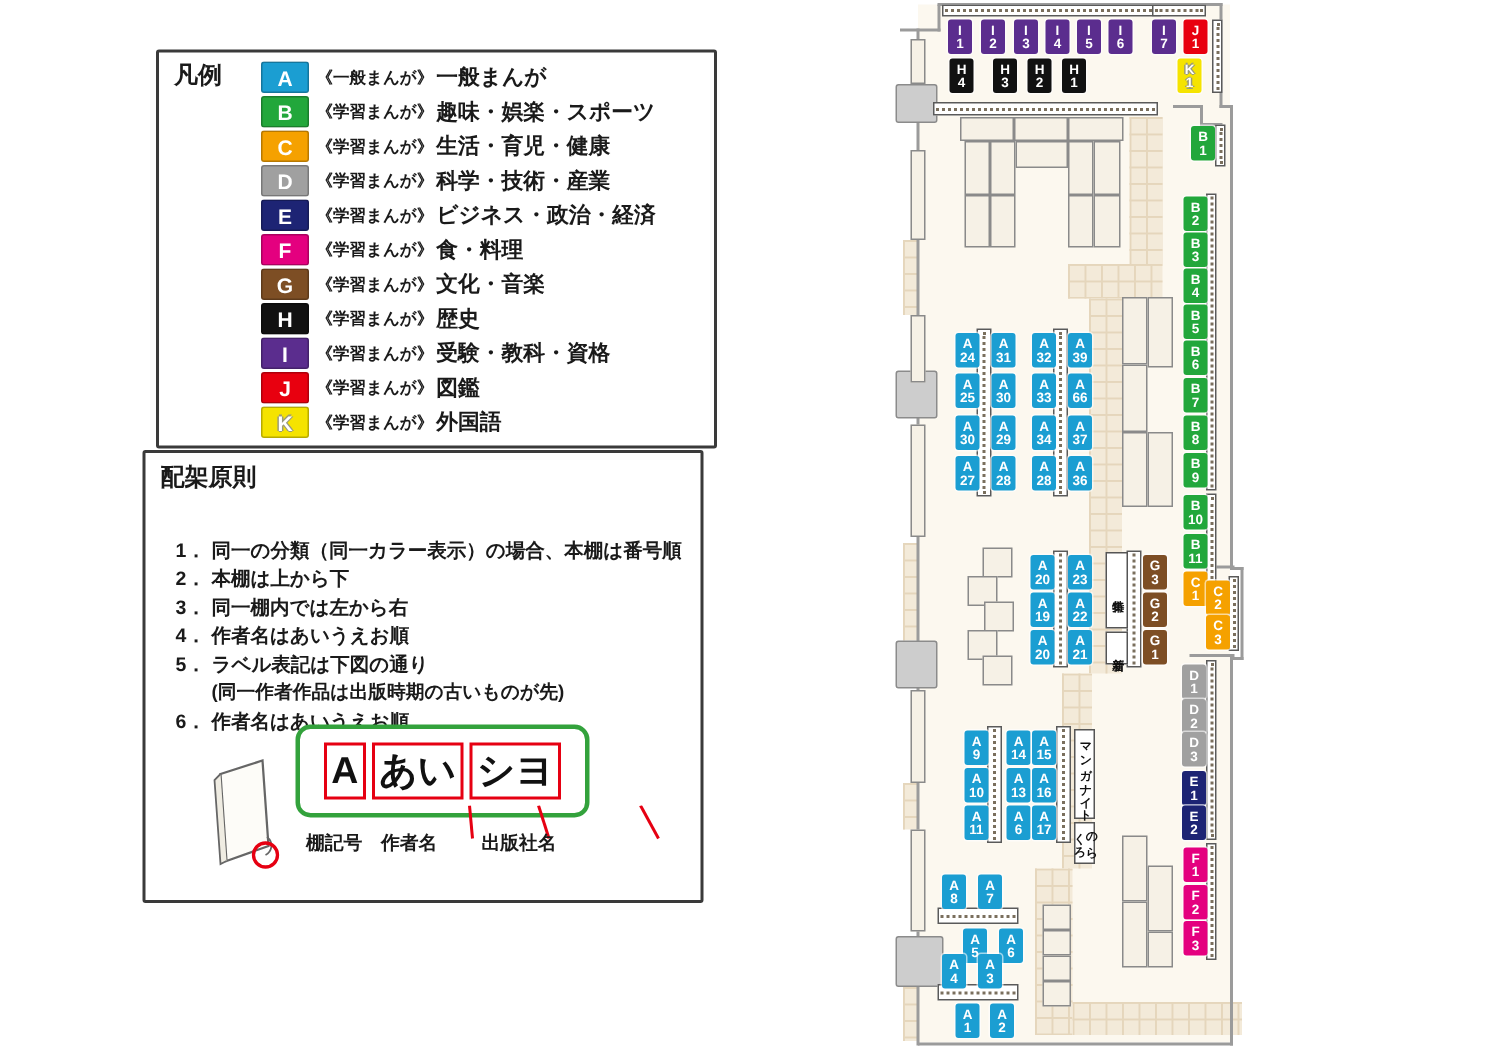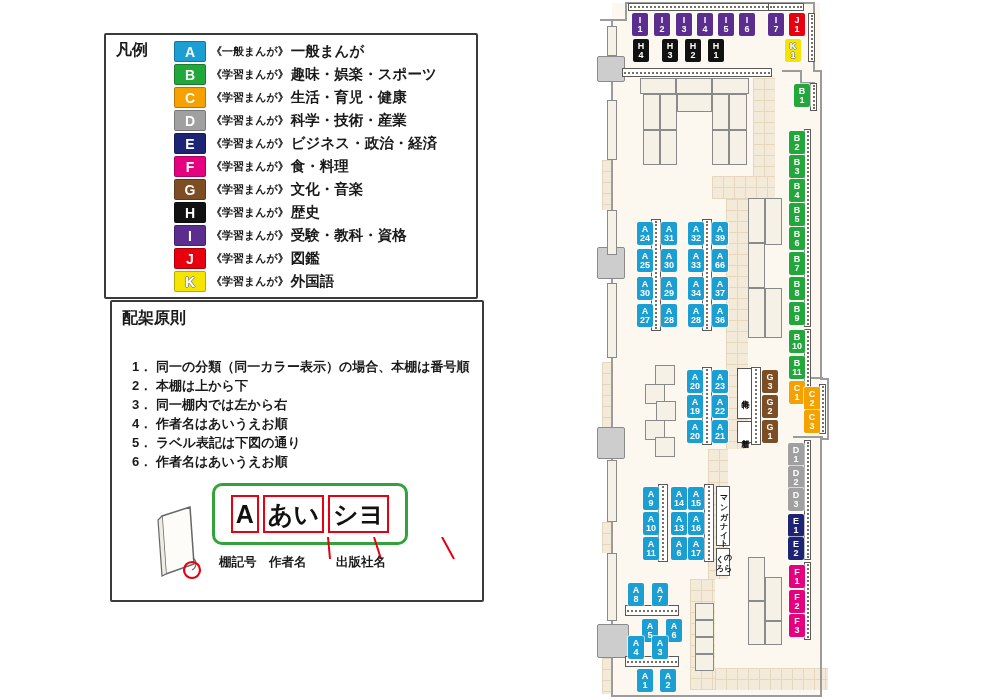--- a/index.html
+++ b/index.html
@@ -10,21 +10,21 @@
   #legend-box{left:93px;top:33px;width:370px;height:262px;}
   #legend-title{position:absolute;left:10px;top:5px;font-size:16px;font-weight:bold;color:#1a1a1a;}
   #legend-items{position:absolute;left:68px;top:5px;display:flex;flex-direction:column;}
   .legend-row{display:flex;align-items:center;height:23px;}
   .swatch{width:30px;height:19px;display:flex;align-items:center;justify-content:center;
           color:#fff;font-size:14px;font-weight:bold;border:1px solid rgba(0,0,0,.25);
           border-radius:2px;flex:0 0 auto;}
   .scope{font-size:11px;font-weight:bold;color:#1a1a1a;margin:0 2px 0 5px;white-space:nowrap;}
   .cat{font-size:14.5px;font-weight:bold;color:#1a1a1a;white-space:nowrap;}
   .outline-text{color:#fff;text-shadow:-1px 0 0 #9a9a7a,1px 0 0 #9a9a7a,0 -1px 0 #9a9a7a,0 1px 0 #9a9a7a;}
-  #rules-box{left:99px;top:300px;width:370px;height:298px;}
+  #rules-box{left:84px;top:300px;width:370px;height:298px;}
   #rules-title{position:absolute;left:10px;top:6px;font-size:16px;font-weight:bold;color:#1a1a1a;}
   #rules-intro{position:absolute;left:18px;top:32px;font-size:13px;font-weight:bold;color:#1a1a1a;}
   #rules-list{position:absolute;left:20px;top:55px;width:344px;}
   .rule-row{display:flex;font-size:13px;font-weight:bold;color:#1a1a1a;line-height:19px;}
   .rule-num{width:24px;flex:0 0 auto;}
   .rule-sub{margin-left:24px;font-size:12.5px;font-weight:bold;line-height:19px;color:#1a1a1a;}
   
   #label-figure{position:absolute;left:100px;top:181px;width:190px;height:56px;background:#fff;
                 border:3px solid #33a23c;border-radius:10px;display:flex;align-items:center;
                 justify-content:center;gap:4px;}
@@ -539,20 +539,21 @@
           <span>同一棚内では左から右</span>
         </div>
         <div class="rule-row">
           <span class="rule-num">4．</span>
           <span>作者名はあいうえお順</span>
         </div>
         <div class="rule-row">
           <span class="rule-num">5．</span>
           <span>ラベル表記は下図の通り</span>
         </div>
+        <div class="rule-sub">(同一作者作品は出版時期の古いものが先)</div>
         <div class="rule-row">
           <span class="rule-num">6．</span>
           <span>作者名はあいうえお順</span>
         </div>
       </div>
 
     <div id="label-figure">
         <span class="label-seg">A</span>
         <span class="label-seg">あい</span>
         <span class="label-seg">シヨ</span>

